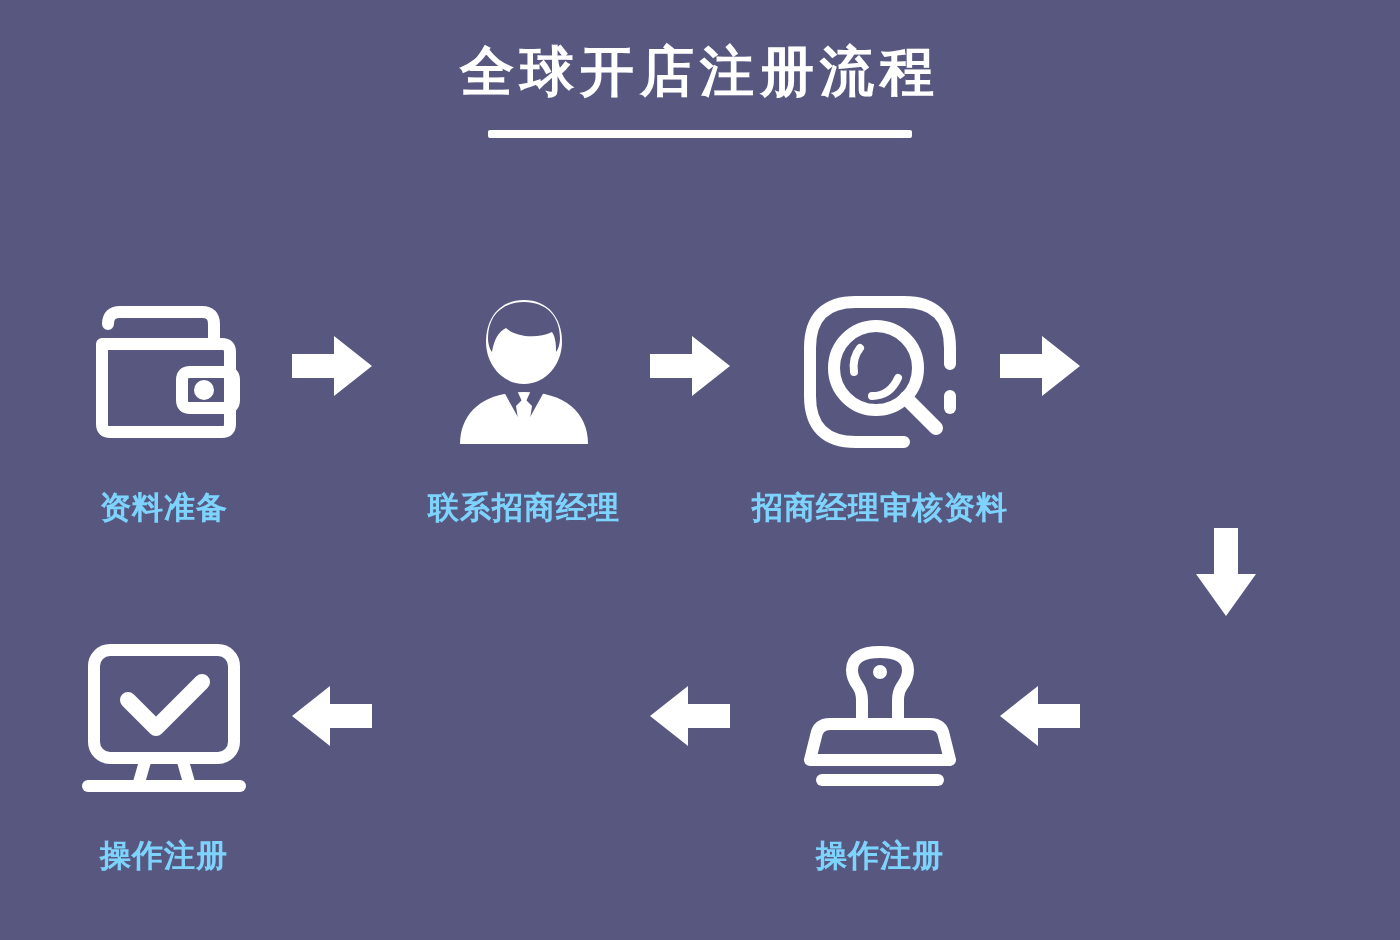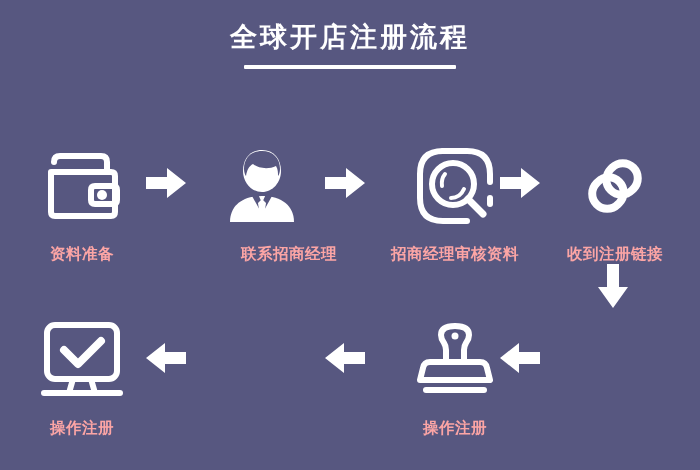--- a/index.html
+++ b/index.html
@@ -52,36 +52,36 @@
     text-align: center;
   }
   .step .icon-wrap {
     height: 96px;
     display: flex;
     align-items: center;
     justify-content: center;
   }
   .step .step-label {
     display: block;
-    color: #fca5a5;
+    color: #7dd3fc;
     font-size: 15.5px;
     font-weight: bold;
     letter-spacing: 0.5px;
     line-height: 20px;
     white-space: nowrap;
     margin-top: 10px;
   }
 
   
   .row1 { top: 138px; }
   .row2 { top: 312px; }
 
   .col1 { left: 7px; }
-  .col2 { left: 187px; text-align: right; }
-  .col3 { left: 380px; }
+  .col2 { left: 187px; }
+  .col3 { left: 365px; }
   .col4 { left: 540px; }
 
   
   .arrow {
     position: absolute;
     width: 40px;
     height: 34px;
   }
   .arrow svg { display: block; }
   .a-r1a { left: 146px; top: 166px; }
@@ -152,33 +152,20 @@
           <path d="M30 28 Q26 33 27 40" stroke-width="4"></path>
           <path d="M49 43 Q45 52 36 52" stroke-width="4"></path>
 
           <path d="M53 53 L68 68" stroke-width="7"></path>
         </g>
       </svg>
     </div>
     <span class="step-label">招商经理审核资料</span>
   </div>
 
-  <div class="step row1 col4">
-    <div class="icon-wrap">
-      <svg width="80" height="80" viewBox="0 0 80 80">
-        <g fill="none" stroke="#ffffff" stroke-width="8" stroke-linecap="round">
-          <g transform="rotate(-45 40 40)">
-            <rect x="14" y="25" width="32" height="30" rx="15"></rect>
-            <rect x="34" y="25" width="32" height="30" rx="15"></rect>
-          </g>
-        </g>
-      </svg>
-    </div>
-    <span class="step-label">收到注册链接</span>
-  </div>
 
   <div class="step row2 col1">
     <div class="icon-wrap">
       <svg width="86" height="78" viewBox="0 0 86 78">
         <g fill="none" stroke="#ffffff" stroke-linecap="round" stroke-linejoin="round">
           <rect x="8" y="4" width="70" height="54" rx="8" stroke-width="6"></rect>
           <path d="M25 29 L39 43 L62 20" stroke-width="8"></path>
           <path d="M34 58 L30 72 L56 72 L52 58" stroke-width="6"></path>
           <path d="M5 72 L81 72" stroke-width="6"></path>
         </g>

